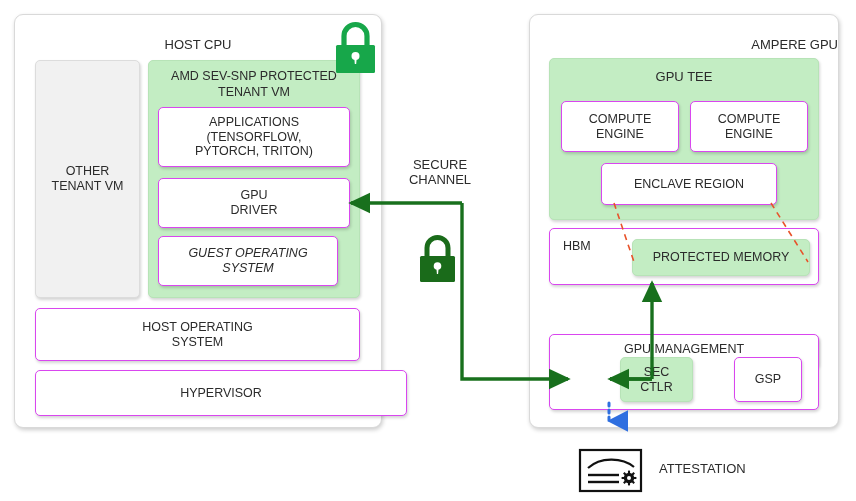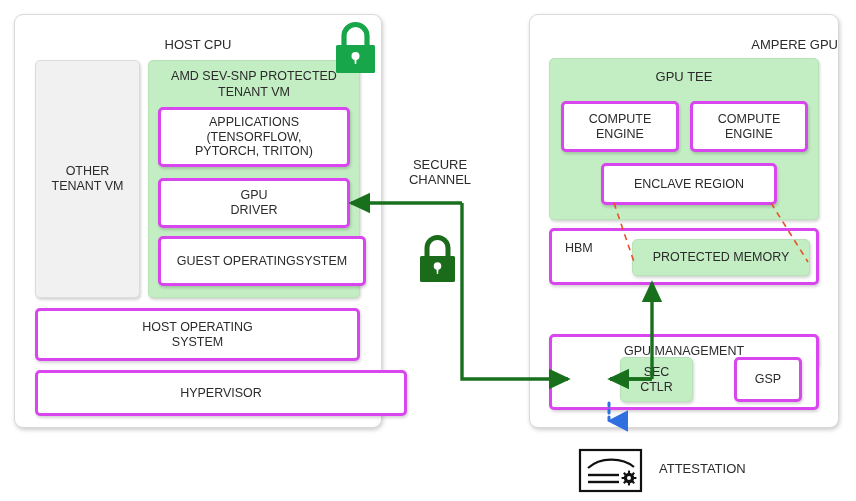--- a/index.html
+++ b/index.html
@@ -6,21 +6,21 @@
   body{width:856px;height:501px;position:relative;overflow:hidden;
        font-family:"Liberation Sans", sans-serif;color:#2b2b2b;}
   .stage{position:absolute;left:0;top:0;width:856px;height:501px;padding-left:44px;}
 
   
   .panel{position:absolute;background:#ffffff;border:1px solid #d9d9d9;border-radius:9px;
          box-shadow:1px 2px 4px rgba(0,0,0,.20);box-sizing:border-box;}
   .box{position:absolute;box-sizing:border-box;border-radius:5px;
        display:flex;align-items:center;justify-content:center;text-align:center;
        line-height:1.18;}
-  .white{background:#ffffff;border:3px solid #d946ef;box-shadow:1px 2px 3px rgba(0,0,0,.17);}
+  .white{background:#ffffff;border:1px solid #d946ef;box-shadow:1px 2px 3px rgba(0,0,0,.17);}
   .grey{background:#f1f1f1;border:1px solid #dcdcdc;box-shadow:1px 2px 3px rgba(0,0,0,.17);}
   .green{background:#c3edc3;border:1px solid #b7e3b7;box-shadow:1px 2px 3px rgba(0,0,0,.17);}
   .hdr{position:absolute;width:100%;text-align:center;left:0;}
 
   .t13{font-size:13px;}
   .t12{font-size:12.5px;}
   svg.ov{position:absolute;left:0;top:0;width:856px;height:501px;overflow:visible;}
 </style>
 </head>
 <body>
@@ -45,21 +45,21 @@
     <div class="t12">APPLICATIONS</div>
     <div class="t12">(TENSORFLOW,</div>
     <div class="t12">PYTORCH, TRITON)</div>
   </div>
 
   <div class="box white" style="left:158px;top:178px;width:192px;height:50px;flex-direction:column;">
     <div class="t12">GPU</div>
     <div class="t12">DRIVER</div>
   </div>
 
-  <div class="box white" style="left:158px;top:236px;width:208px;height:50px;flex-direction:row;">
+  <div class="box white" style="left:158px;top:236px;width:180px;height:50px;flex-direction:column;font-style:italic;">
     <div class="t12">GUEST OPERATING</div>
     <div class="t12">SYSTEM</div>
   </div>
 
   <div class="box white" style="left:35px;top:308px;width:325px;height:53px;flex-direction:column;">
     <div class="t12">HOST OPERATING</div>
     <div class="t12">SYSTEM</div>
   </div>
 
   <div class="box white" style="left:35px;top:370px;width:372px;height:46px;">

